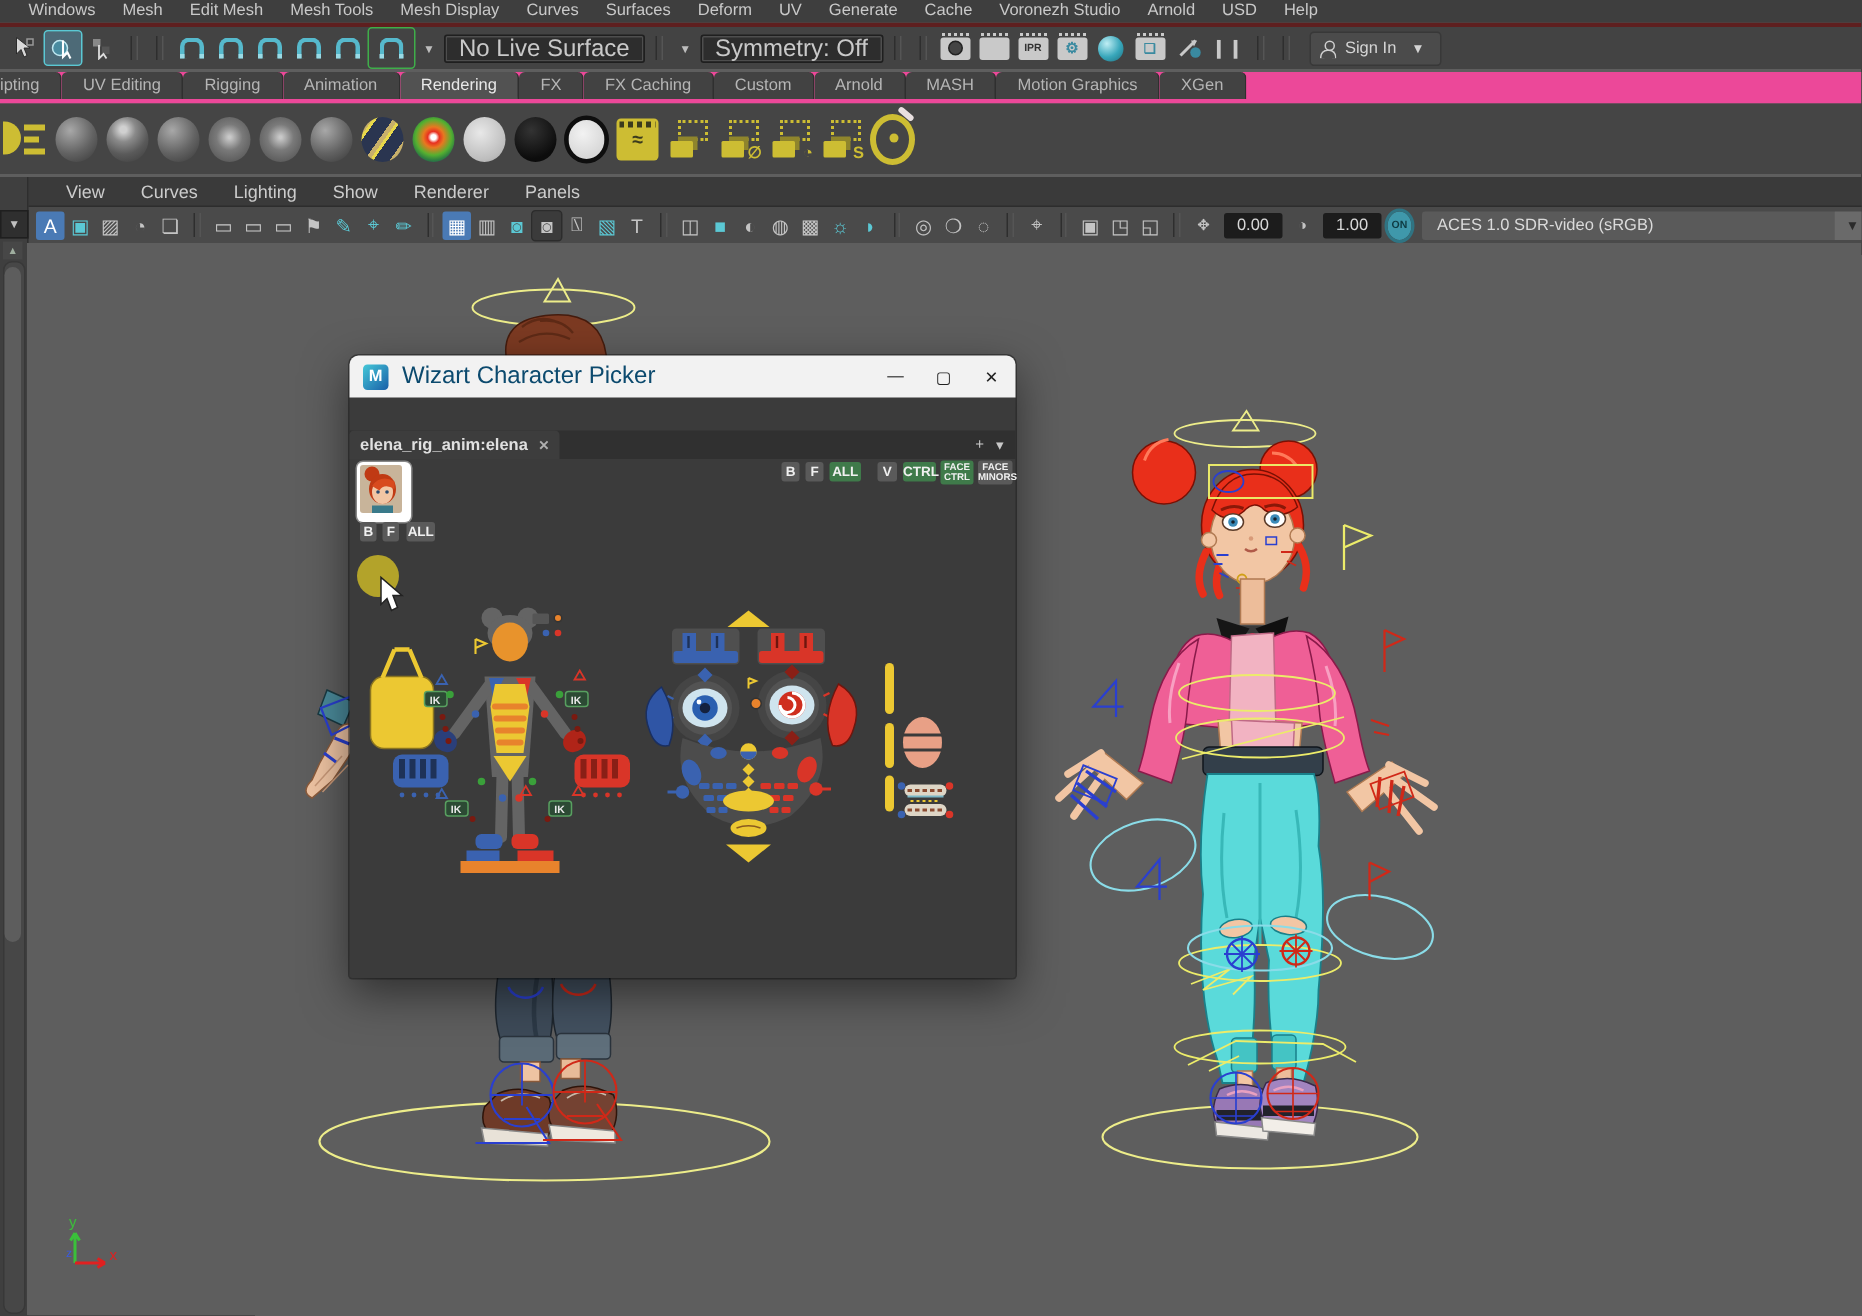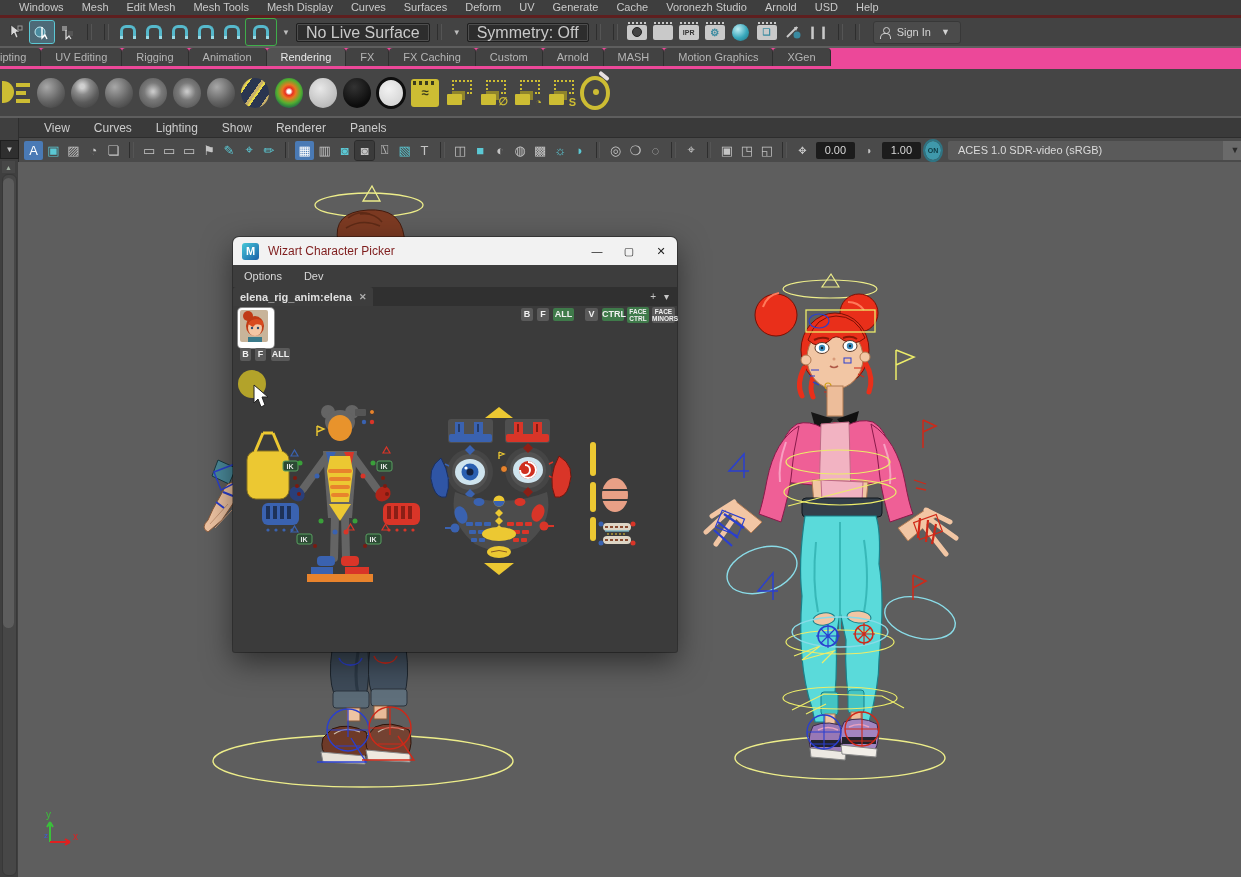--- a/index.html
+++ b/index.html
@@ -86,21 +86,21 @@
   #lstrack{left:2px;top:174px;width:13px;height:700px;background:#474747;border:1px solid #383838;border-radius:6px;}
   #lsthumb{left:3px;top:178px;width:11px;height:450px;background:#5d5d5d;border-radius:6px;}
 
   
   #viewport{left:18px;top:162px;width:1223px;height:715px;background:#5e5e5e;overflow:hidden;}
 
   
   #dialog{left:233px;top:237px;width:444px;height:415px;background:#3b3b3b;border-radius:6px 6px 2px 2px;box-shadow:0 10px 30px rgba(0,0,0,.5),0 0 0 1px rgba(0,0,0,.35);z-index:20;}
   #dlg-title{position:absolute;left:0;top:0;width:444px;height:28px;background:#f2f2f2;border-radius:6px 6px 0 0;display:flex;align-items:center;}
   #dlg-mayaicon{width:17px;height:17px;margin-left:9px;border-radius:3px;background:linear-gradient(135deg,#45c8d8,#1a5fa8);color:#fff;font-size:11px;font-weight:bold;display:flex;align-items:center;justify-content:center;}
-  #dlg-title .t{color:#7f1d1d;font-size:12px;margin-left:9px;flex:1;}
+  #dlg-title .t{color:#0c4a6e;font-size:16px;margin-left:9px;flex:1;}
   .wbtn{width:32px;height:28px;display:flex;align-items:center;justify-content:center;color:#222;font-size:11px;}
   #dlg-menus{position:absolute;left:0;top:28px;width:444px;height:22px;background:#3d3d3d;border-bottom:1px solid #333;display:flex;align-items:center;}
   #dlg-menus .mi{color:#d8d8d8;font-size:11px;padding:0 11px;}
   #dlg-tabs{position:absolute;left:0;top:50px;width:444px;height:19px;background:#303030;display:flex;align-items:center;}
   #dlg-tab{background:#3d3d3d;height:19px;display:flex;align-items:center;padding:0 7px;gap:7px;border-radius:3px 3px 0 0;font-weight:bold;}
   #dlg-tab .lbl{color:#e0e0e0;font-size:11px;}
   #dlg-tab .x{color:#b0b0b0;font-size:9px;}
   #dlg-tabs .right{margin-left:auto;display:flex;gap:8px;padding-right:8px;color:#c8c8c8;}
   #dlg-tabs .right .g{font-size:10px;}
   #thumb{position:absolute;left:5px;top:71px;width:32px;height:36px;background:#fff;border-radius:4px;padding:2px;box-shadow:0 0 0 1px #888;}
@@ -567,24 +567,20 @@
     </svg>
   </div>
 
   <div id="dialog" class="abs">
     <div id="dlg-title">
       <span id="dlg-mayaicon">M</span>
       <span class="t">Wizart Character Picker</span>
       <span class="wbtn">—</span>
       <span class="wbtn">▢</span>
       <span class="wbtn">✕</span>
-    </div>
-    <div id="dlg-menus">
-      <span class="mi">Options</span>
-      <span class="mi">Dev</span>
     </div>
     <div id="dlg-tabs">
       <span id="dlg-tab">
         <span class="lbl">elena_rig_anim:elena</span>
         <span class="x">✕</span>
       </span>
       <span class="right">
         <span class="g">+</span>
         <span class="g">▾</span>
       </span>

